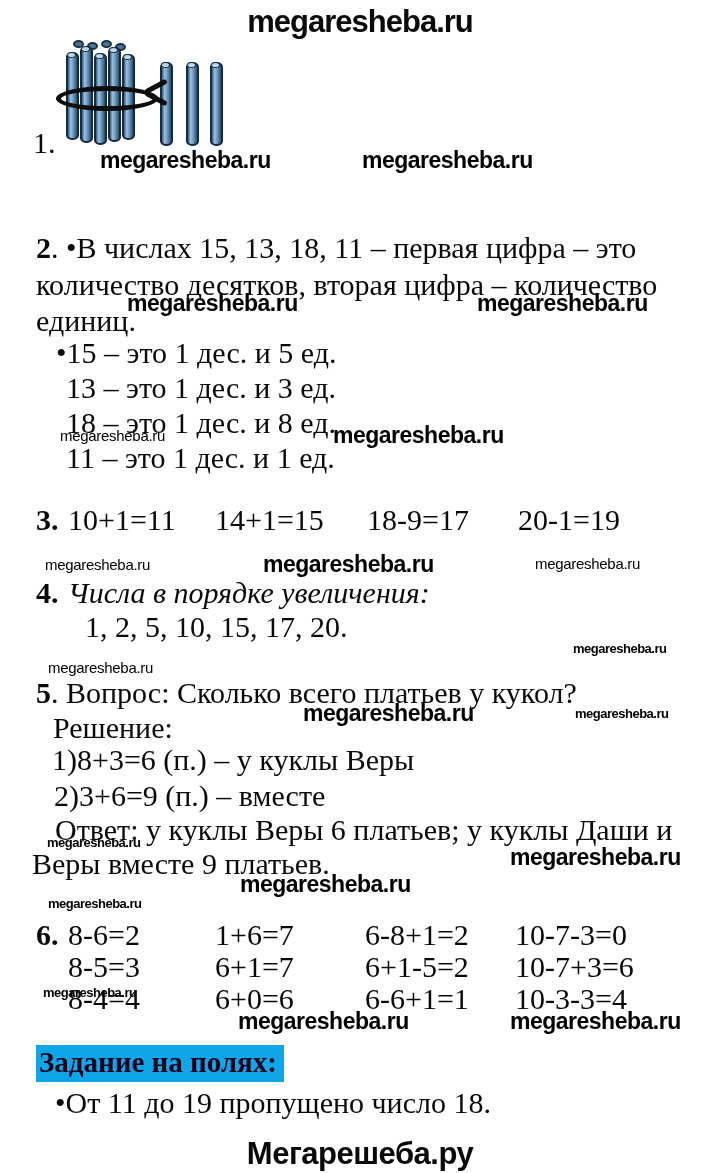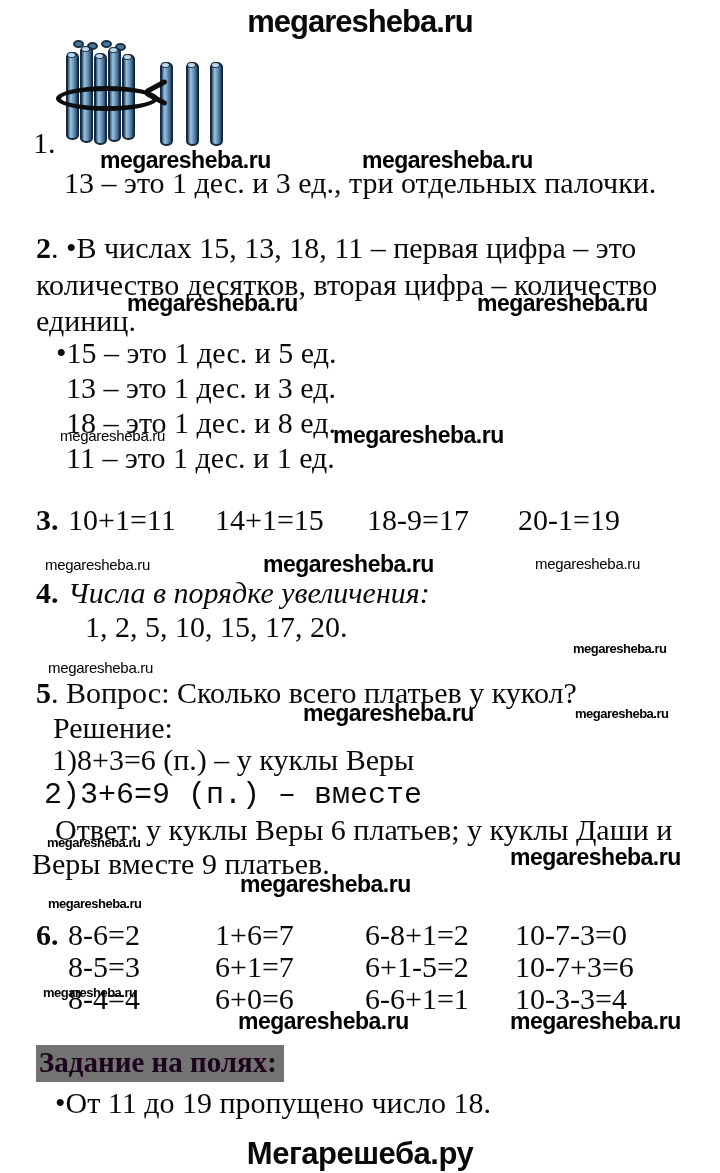--- a/index.html
+++ b/index.html
@@ -34,21 +34,21 @@
     position:absolute; width:11px; height:8px; background:#4a769c;
     border:2px solid #1b2f42; border-radius:50%; box-sizing:border-box;
   }
   .band {
     position:absolute; left:-4px; top:46px; width:92px; height:15px;
     border:5px solid #0d0d0d; border-radius:50%; background:transparent; z-index:5;
   }
   .knot { position:absolute; width:24px; height:5px; background:#0d0d0d; border-radius:3px; z-index:6; }
   
   .highlight {
-    left:36px; top:1045px; width:248px; height:37px; background:#737373;
+    left:36px; top:1045px; width:248px; height:37px; background:#0ea5e9;
   }
   .highlight span {
     display:block; padding:1px 0 0 3px; font-weight:bold; font-size:29px;
     color:#1d021d; white-space:nowrap;
   }
 </style>
 </head>
 <body>
 
 <div class="page">
@@ -92,21 +92,20 @@
   <span class="abs wm wm-xs" style="left:575px; top:706px;">megaresheba.ru</span>
   <span class="abs wm wm-xs" style="left:47px;  top:835px;">megaresheba.ru</span>
   <span class="abs wm wm-b" style="left:510px; top:844px;">megaresheba.ru</span>
   <span class="abs wm wm-b" style="left:240px; top:871px;">megaresheba.ru</span>
   <span class="abs wm wm-xs" style="left:48px;  top:896px;">megaresheba.ru</span>
   <span class="abs wm wm-xs" style="left:43px;  top:985px;">megaresheba.ru</span>
   <span class="abs wm wm-b" style="left:238px; top:1008px;">megaresheba.ru</span>
   <span class="abs wm wm-b" style="left:510px; top:1008px;">megaresheba.ru</span>
 
   <div class="abs t" style="left:33px; top:126px;">1.</div>
-  <div class="abs t" style="left:64px; top:166px;">13 – это 1 дес. и 3 ед., три отдельных палочки.</div>
 
   <div class="abs t" style="left:36px; top:231px;">
     <span class="num">2</span><span>. •В числах 15, 13, 18, 11 – первая цифра – это</span>
   </div>
   <div class="abs t" style="left:36px; top:268px;">количество десятков, вторая цифра – количество</div>
   <div class="abs t" style="left:36px; top:304px;">единиц.</div>
   <div class="abs t" style="left:56px; top:336px;">•15 – это 1 дес. и 5 ед.</div>
   <div class="abs t" style="left:66px; top:371px;">13 – это 1 дес. и 3 ед.</div>
   <div class="abs t" style="left:66px; top:406px;">18 – это 1 дес. и 8 ед.</div>
   <div class="abs t" style="left:66px; top:441px;">11 – это 1 дес. и 1 ед.</div>
@@ -119,21 +118,21 @@
 
   <div class="abs t num" style="left:36px; top:576px;">4.</div>
   <div class="abs t" style="left:68px; top:576px;font-style:italic;">Числа в порядке увеличения:</div>
   <div class="abs t" style="left:85px; top:610px;">1, 2, 5, 10, 15, 17, 20.</div>
 
   <div class="abs t" style="left:36px; top:676px;">
     <span class="num">5</span><span>. Вопрос: Сколько всего платьев у кукол?</span>
   </div>
   <div class="abs t" style="left:53px; top:711px;">Решение:</div>
   <div class="abs t" style="left:52px; top:743px;">1)8+3=6 (п.) – у куклы Веры</div>
-  <div class="abs t" style="left:44px; top:779px;font-family:Liberation Mono, monospace;">2)3+6=9 (п.) – вместе</div>
+  <div class="abs t" style="left:54px; top:779px;">2)3+6=9 (п.) – вместе</div>
   <div class="abs t" style="left:55px; top:813px;">Ответ: у куклы Веры 6 платьев; у куклы Даши и</div>
   <div class="abs t" style="left:32px; top:847px;">Веры вместе 9 платьев.</div>
 
   <div class="abs t num" style="left:36px; top:918px;">6.</div>
   <div class="abs t" style="left:68px;  top:918px;">8-6=2</div>
   <div class="abs t" style="left:215px; top:918px;">1+6=7</div>
   <div class="abs t" style="left:365px; top:918px;">6-8+1=2</div>
   <div class="abs t" style="left:515px; top:918px;">10-7-3=0</div>
   <div class="abs t" style="left:68px;  top:950px;">8-5=3</div>
   <div class="abs t" style="left:215px; top:950px;">6+1=7</div>

